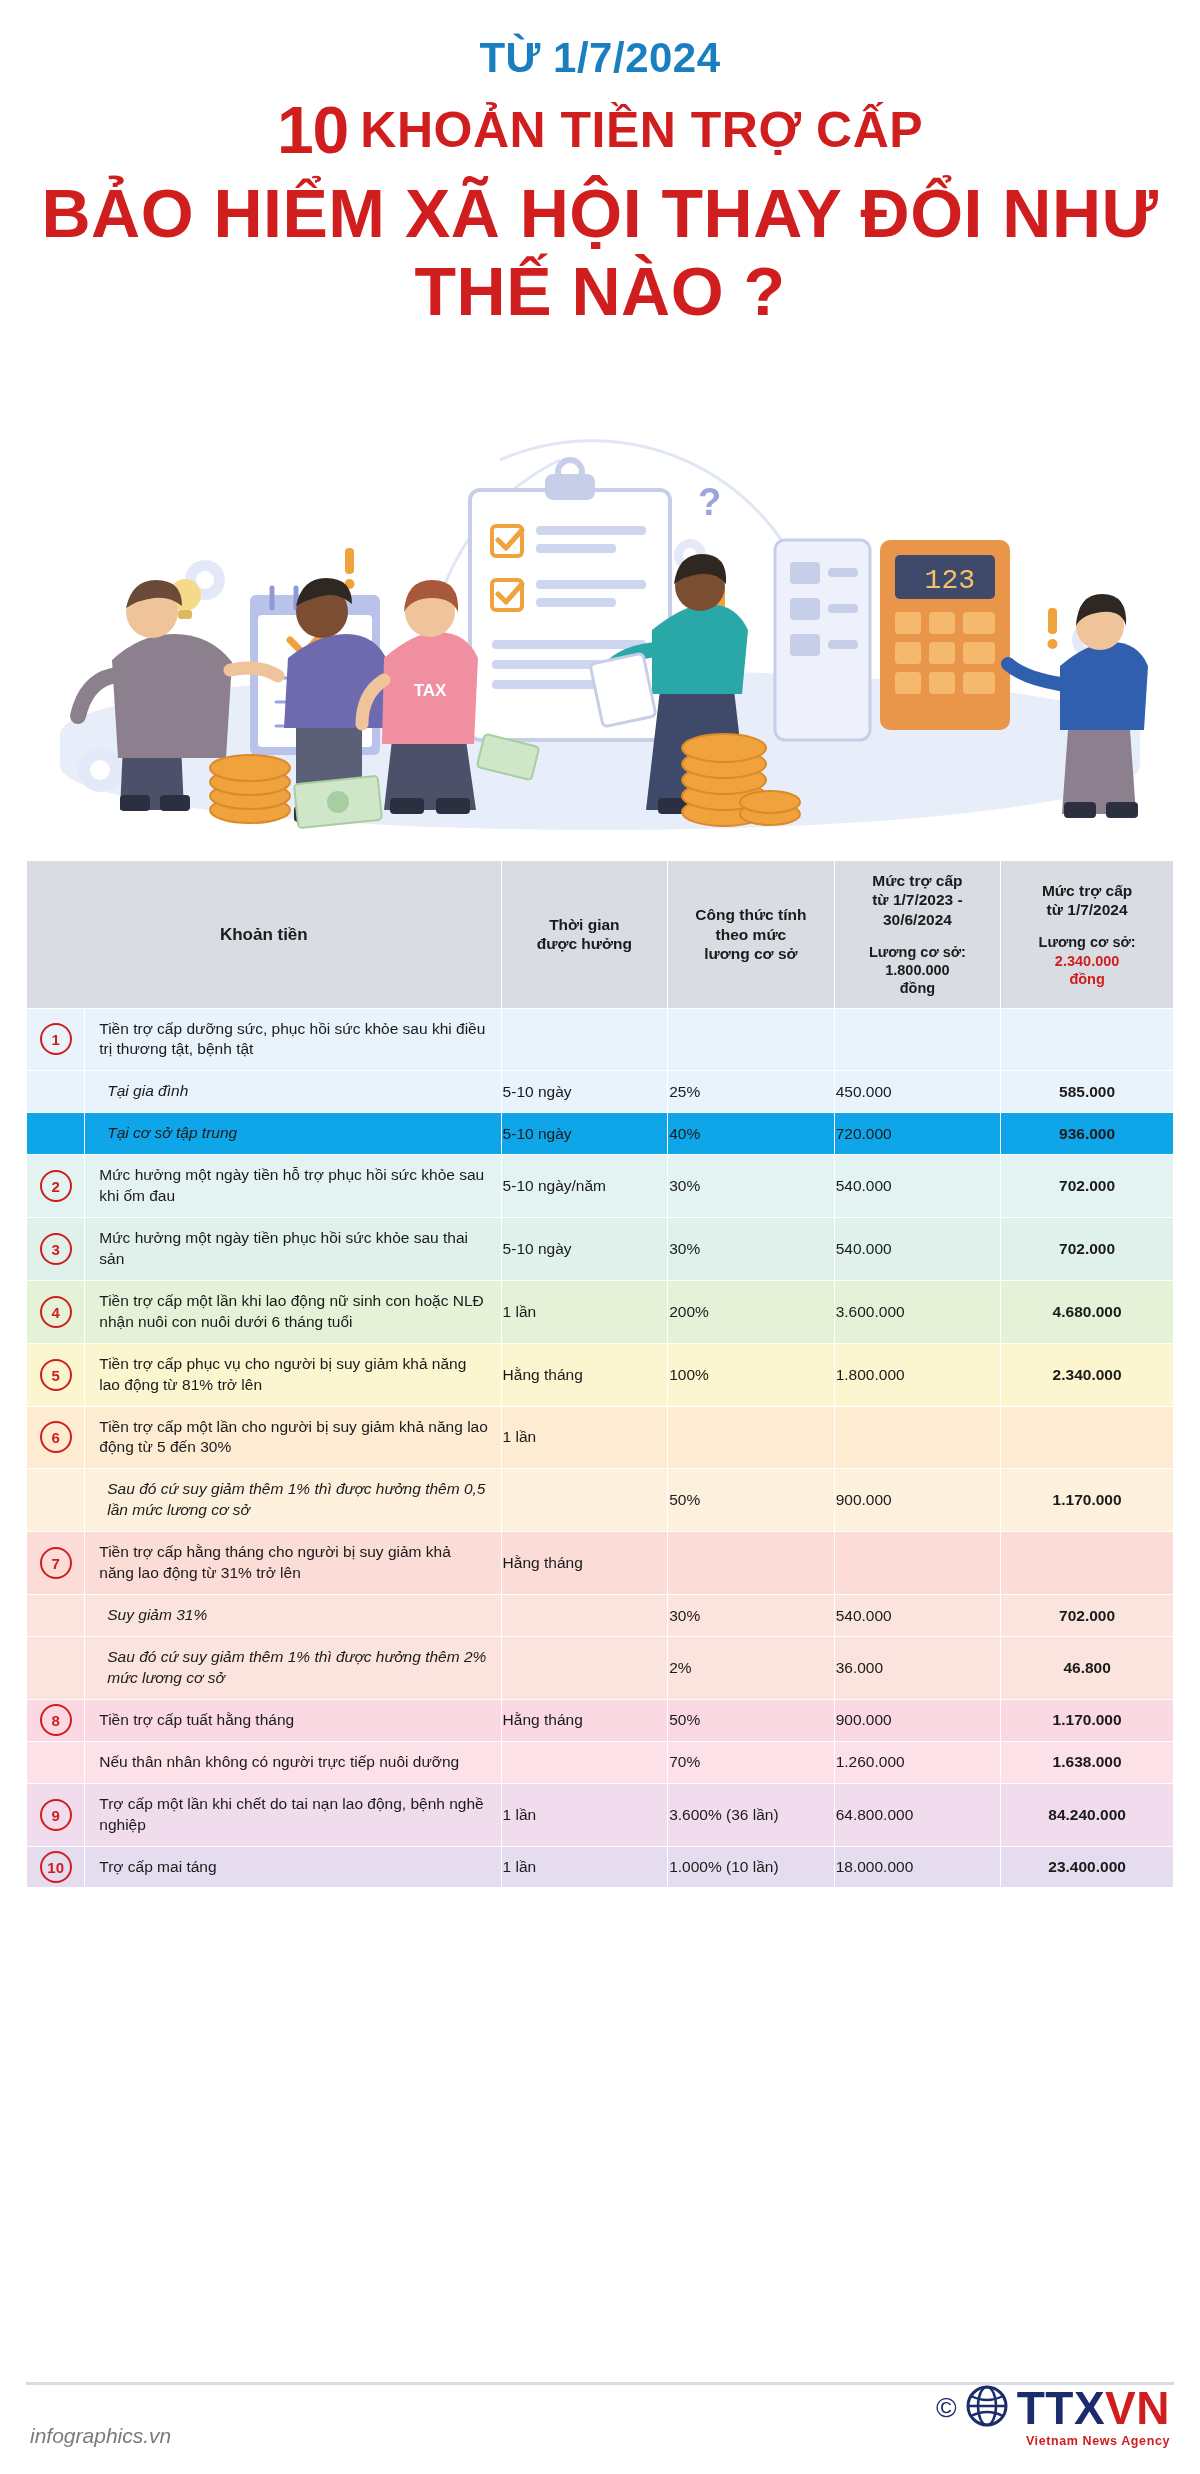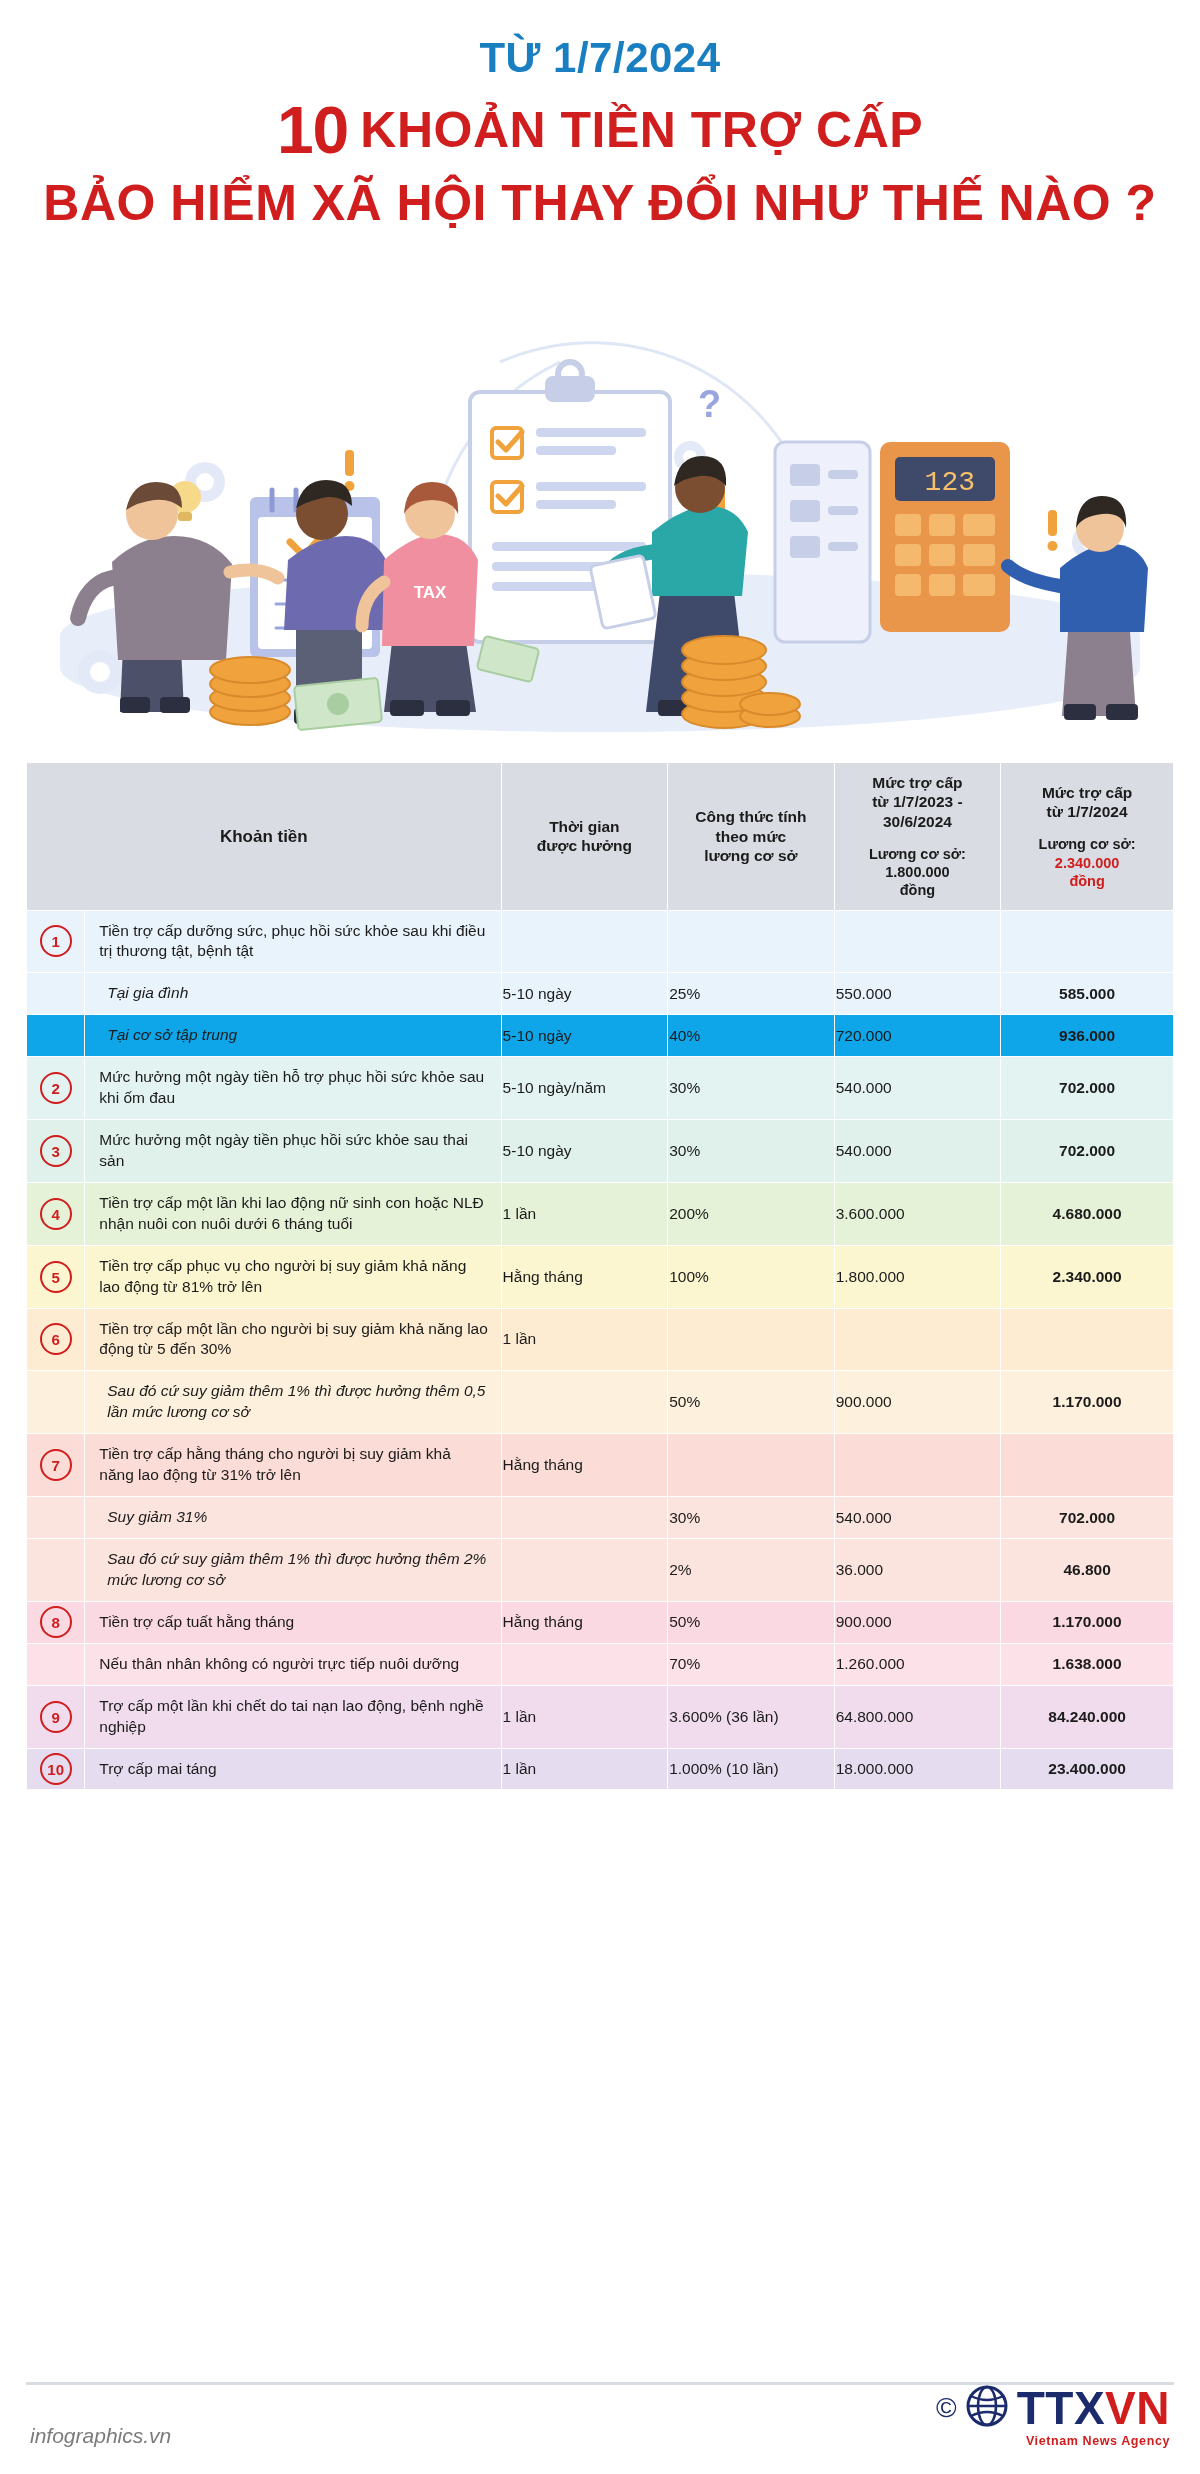--- a/index.html
+++ b/index.html
@@ -21,21 +21,21 @@
   .h-line1 { margin-top:10px; font-size:0; }
   .h-ten {
     display:inline-block; font-size:66px; font-weight:bold; color:#d01d1d;
     vertical-align:middle; letter-spacing:-1px;
   }
   .h-big {
     display:inline-block; font-size:50px; font-weight:bold; color:#d01d1d;
     vertical-align:middle; margin-left:12px; letter-spacing:0.5px;
   }
   .h-line2 {
-    margin-top:6px; font-size:50px; font-weight:bold; color:#d01d1d; letter-spacing:0.5px;
+    margin-top:6px; font-size:68px; font-weight:bold; color:#d01d1d; letter-spacing:0.5px;
   }
 
   
   .illus { position:relative; width:1200px; height:520px; margin-top:10px; }
   .illus .floor {
     position:absolute; left:60px; top:330px; width:1080px; height:160px;
     background:#e8edfa; border-radius:50%/40%;
   }
   .illus svg { position:absolute; left:0; top:0; }
 
@@ -355,21 +355,21 @@
             <td class="ctr band-1"></td>
             <td class="ctr band-1"></td>
             <td class="ctr band-1"></td>
             <td class="newv band-1"></td>
           </tr>
           <tr>
             <td class="num-cell band-1"></td>
             <td class="name ital band-1">Tại gia đình</td>
             <td class="ctr band-1">5-10 ngày</td>
             <td class="ctr band-1">25%</td>
-            <td class="ctr band-1">550.000</td>
+            <td class="ctr band-1">450.000</td>
             <td class="newv band-1">585.000</td>
           </tr>
           <tr>
             <td class="num-cell band-1b"></td>
             <td class="name ital band-1b">Tại cơ sở tập trung</td>
             <td class="ctr band-1b">5-10 ngày</td>
             <td class="ctr band-1b">40%</td>
             <td class="ctr band-1b">720.000</td>
             <td class="newv band-1b">936.000</td>
           </tr>

